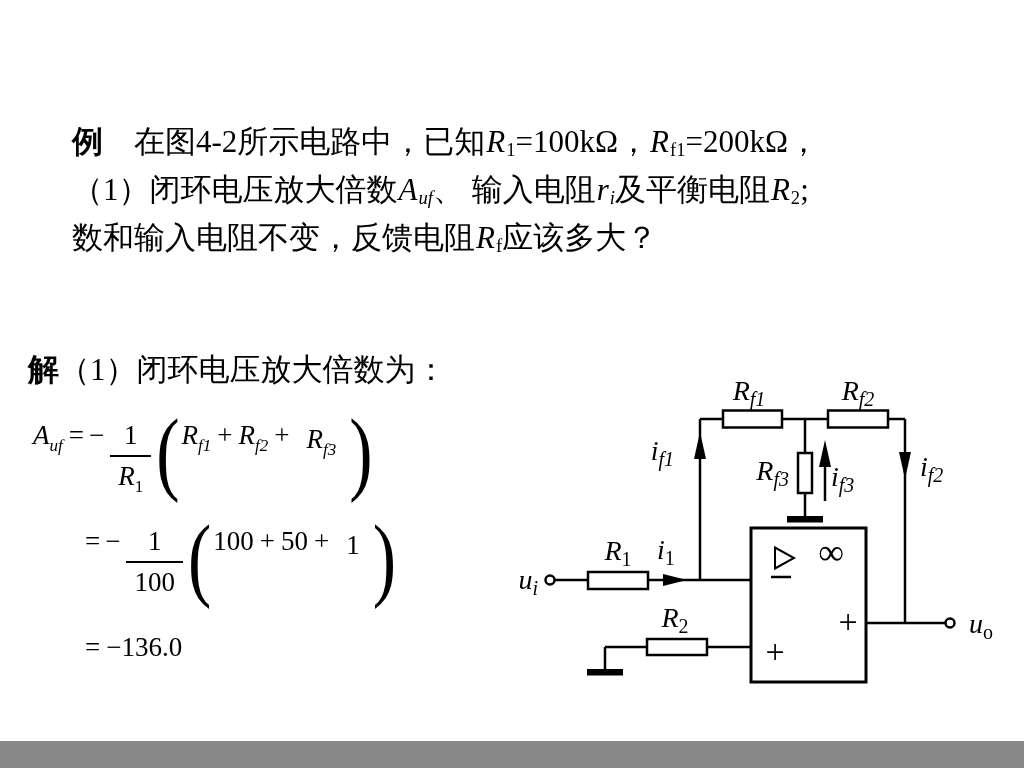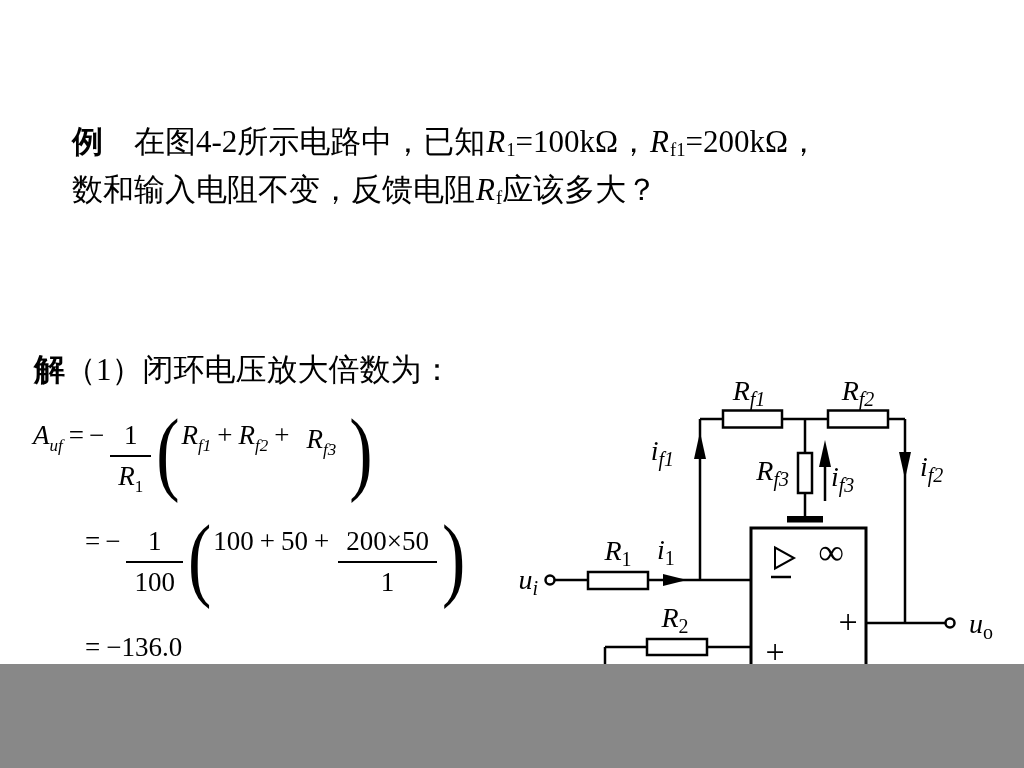--- a/index.html
+++ b/index.html
@@ -1,21 +1,21 @@
 <!DOCTYPE html>
 <html><head>
 <meta charset="utf-8">
 <style>
   html,body{margin:0;padding:0;background:#888;}
-  .slide{position:relative;width:1024px;height:664px;background:#ffffff;overflow:hidden;
+  .slide{position:relative;width:1024px;height:741px;background:#ffffff;overflow:hidden;
          font-family:"Liberation Serif","DejaVu Serif",serif;color:#000;}
   
   .problem{position:absolute;left:72px;top:122px;}
   .tline{font-size:31px;line-height:40px;white-space:nowrap;}
-  .solution-line{position:absolute;left:34px;top:350px;font-size:31px;line-height:40px;white-space:nowrap;}
+  .solution-line{position:absolute;left:28px;top:350px;font-size:31px;line-height:40px;white-space:nowrap;}
   .seg-n{font-style:normal;}
   .seg-b{font-weight:bold;}
   .seg-i{font-style:italic;padding:0 1px;}
   .seg-sub{font-size:0.60em;vertical-align:-0.22em;}
   .seg-isub{font-size:0.60em;font-style:italic;vertical-align:-0.22em;}
   
   .equations{position:absolute;left:33px;top:420px;}
   .eqrow{display:flex;align-items:flex-start;font-size:27px;white-space:nowrap;min-height:96px;}
   .eqrow.short{min-height:42px;}
   .eqrow+.eqrow{margin-top:10px;}
@@ -43,20 +43,21 @@
   .csubu{font-size:20px;font-style:normal;}
   .csym{font-family:"Liberation Serif","DejaVu Serif",serif;font-style:normal;fill:#000;}
 </style>
 </head>
 <body>
 
 <div class="slide">
 
   <div class="problem">
     <div class="tline"><span class="seg-b">例</span><span class="seg-n">　在图4-2所示电路中，已知</span><span class="seg-i">R</span><span class="seg-sub">1</span><span class="seg-n">=100kΩ，</span><span class="seg-i">R</span><span class="seg-sub">f1</span><span class="seg-n">=200kΩ，</span></div>
+    <div class="tline"><span class="seg-n">（1）闭环电压放大倍数</span><span class="seg-i">A</span><span class="seg-isub">uf</span><span class="seg-n">、 输入电阻</span><span class="seg-i">r</span><span class="seg-isub">i</span><span class="seg-n">及平衡电阻</span><span class="seg-i">R</span><span class="seg-sub">2</span><span class="seg-n">;</span></div>
     <div class="tline"><span class="seg-n">数和输入电阻不变，反馈电阻</span><span class="seg-i">R</span><span class="seg-sub">f</span><span class="seg-n">应该多大？</span></div>
   </div>
 
   <div class="solution-line"><span class="seg-b">解</span><span class="seg-n">（1）闭环电压放大倍数为：</span></div>
 
   <div class="equations">
 
     <div class="eqrow">
       <span class="tok"><span class="var">A</span><span class="sub subi">uf</span></span>
       <span class="tok op">=</span>
@@ -83,21 +84,20 @@
       <span class="frac">
         <span class="num">1</span>
         <span class="den">100</span>
       </span>
       <span class="paren">(</span>
       <span class="tok">100</span>
       <span class="tok op">+</span>
       <span class="tok">50</span>
       <span class="tok op">+</span>
       <span class="frac">
-        <span class="num">200×50</span>
         <span class="den">1</span>
       </span>
       <span class="paren">)</span>
     </div>
 
     <div class="eqrow short">
       <span class="tok spacer"></span>
       <span class="tok op">=</span>
       <span class="tok"><span>−</span><span>136.0</span></span>
     </div>

